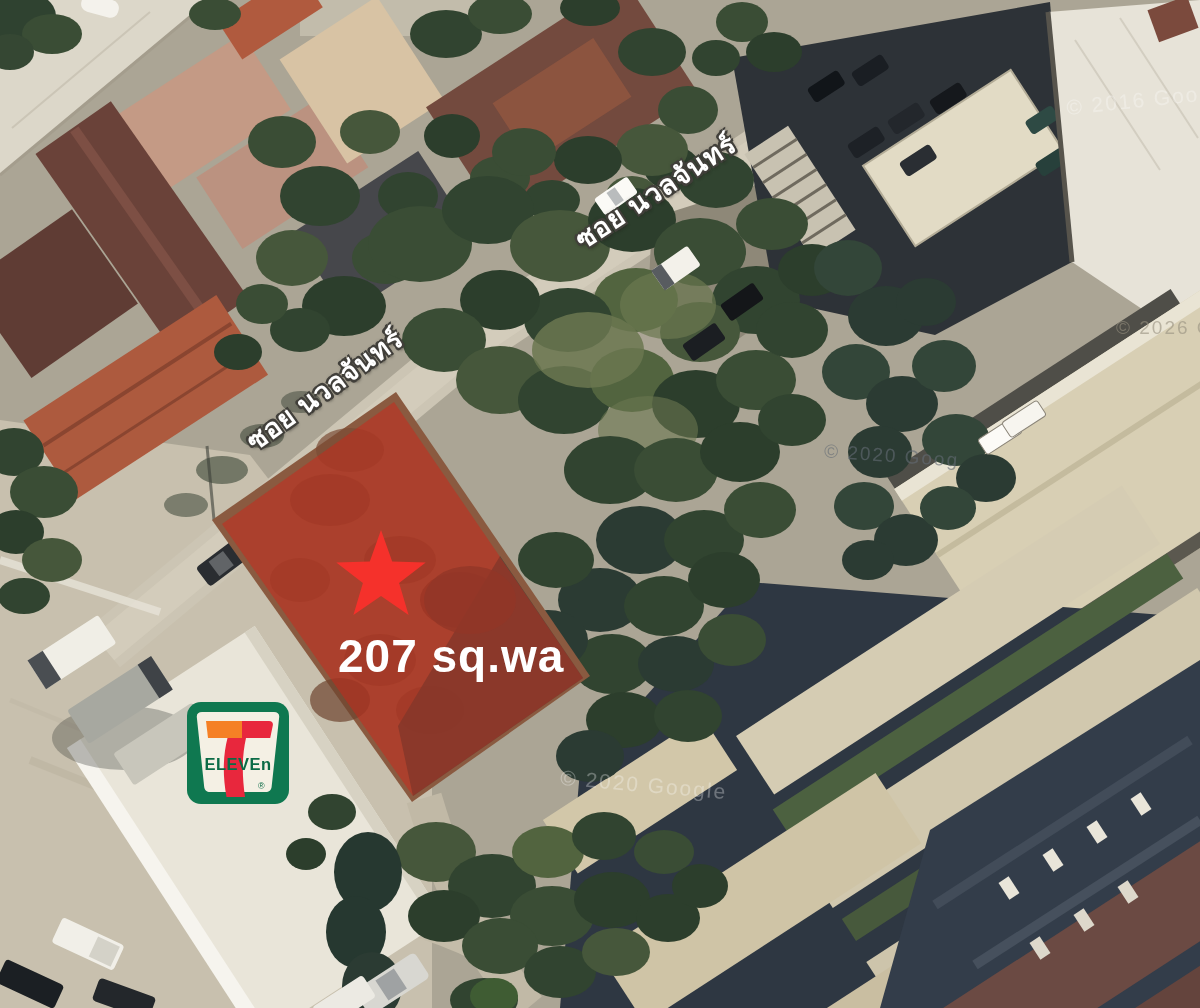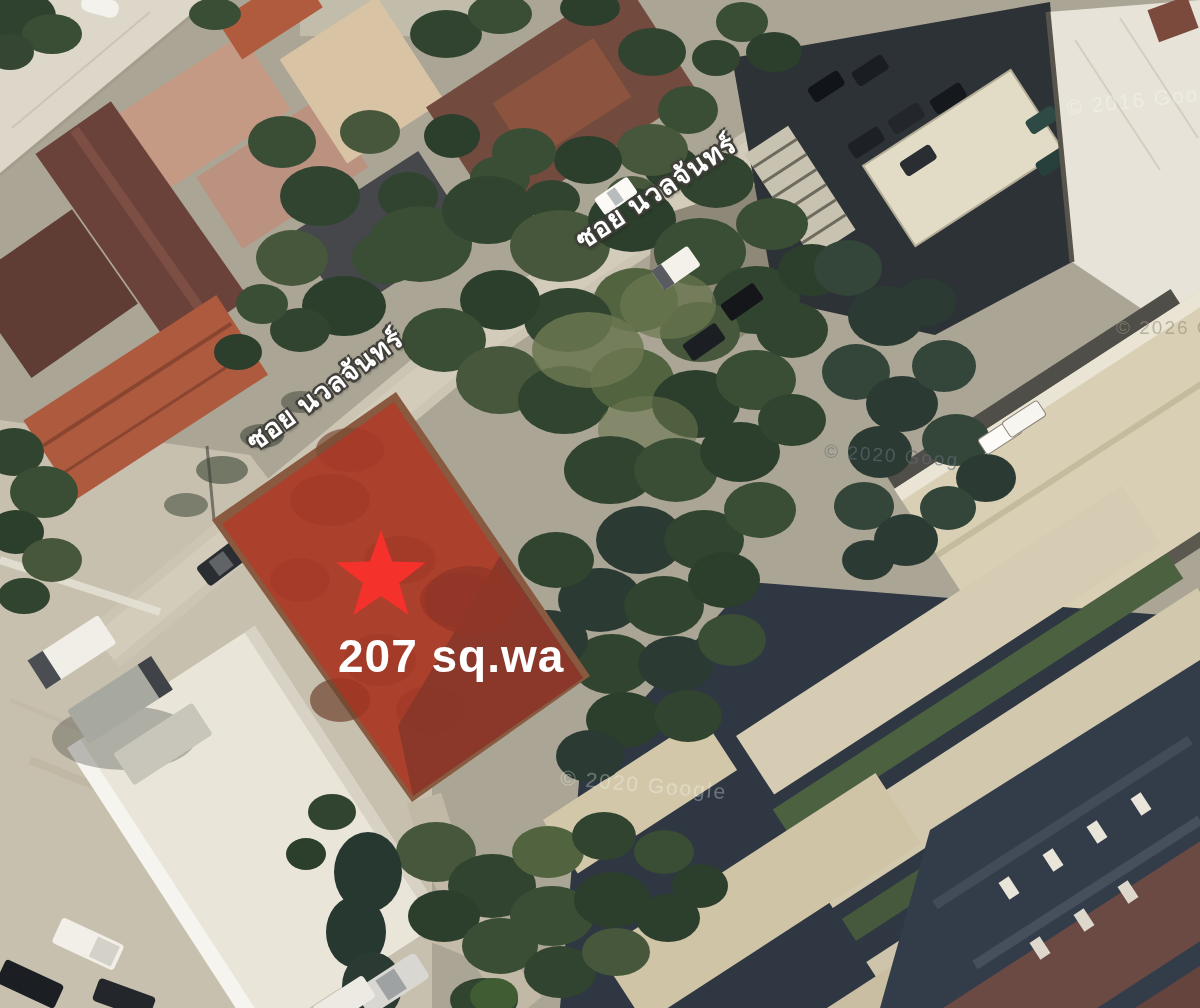--- a/index.html
+++ b/index.html
@@ -409,14 +409,24 @@
   <div class="street-label" style="left:563px;top:170px;transform:rotate(-33deg);">ซอย นวลจันทร์</div>
   <div class="street-label" style="left:232px;top:368px;transform:rotate(-36deg);">ซอย นวลจันทร์</div>
 
   <div class="area-label" style="left:338px;top:633px;text-align:center;">207 sq.wa</div>
 
   <div class="watermark" style="left:1066px;top:90px;color:#ffffff;opacity:.30;transform:rotate(-6deg);">© 2016 Goo</div>
   <div class="watermark" style="left:1116px;top:318px;color:#97907f;opacity:.6;font-size:19px;">© 2026 G</div>
   <div class="watermark" style="left:824px;top:446px;color:#646c75;opacity:.6;font-size:19px;transform:rotate(4deg);">© 2020 Goog</div>
   <div class="watermark" style="left:560px;top:774px;color:#ffffff;opacity:.30;transform:rotate(5deg);">© 2020 Google</div>
 
+  <div class="logo-wrap" style="left:186px;top:701px;">
+    <svg width="104" height="104" viewBox="0 0 104 104">
+      <rect x="1" y="1" width="102" height="102" rx="14" fill="#0f7850"></rect>
+      <path d="M16,11 h72 c3.5,0 5.5,2 5.2,5 l-7.6,70 c-0.3,3 -2.7,5 -5.7,5 h-56 c-3,0 -5.4,-2 -5.7,-5 L10.8,16 c-0.3,-3 1.7,-5 5.2,-5 z" fill="#f4f0e4"></path>
+      <polygon points="20,20 56,20 56,37 22,37" fill="#f58025"></polygon>
+      <path d="M56 20 L83 20 C86.2 20 87.3 22 86.8 24.6 L84.2 37 L60 37 C55.8 56 56 74 59 96 L40.5 96 C36.5 74 37 55 41.5 37 L56 37 Z" fill="#e8273d"></path>
+      <text x="52" y="69" font-size="16.5" font-weight="bold" text-anchor="middle" fill="#0b6b46" letter-spacing="0.5" font-family="Liberation Sans, sans-serif">ELEVEn</text>
+      <text x="72" y="88" font-size="9" fill="#0b6b46" font-family="Liberation Sans, sans-serif">®</text>
+    </svg>
+  </div>
 
 </div>
 
 </body></html>

